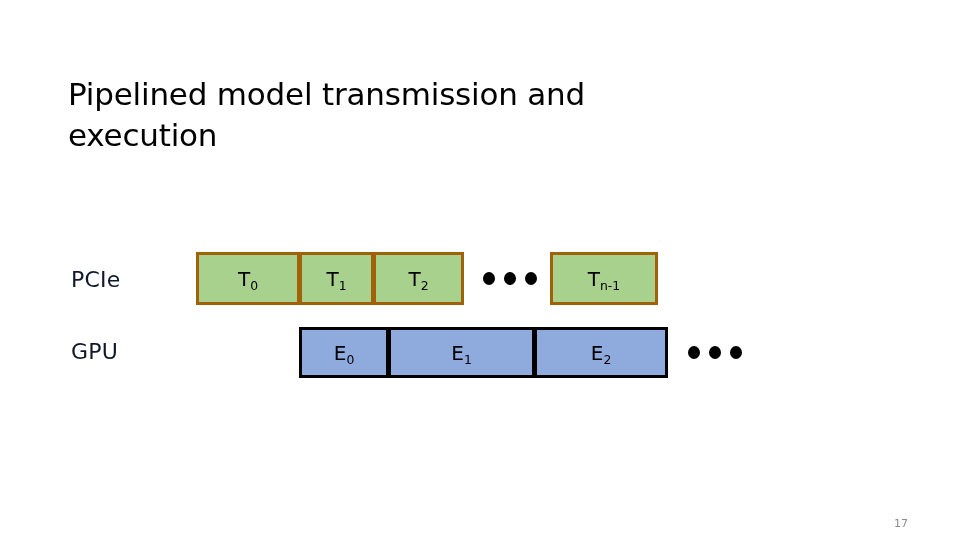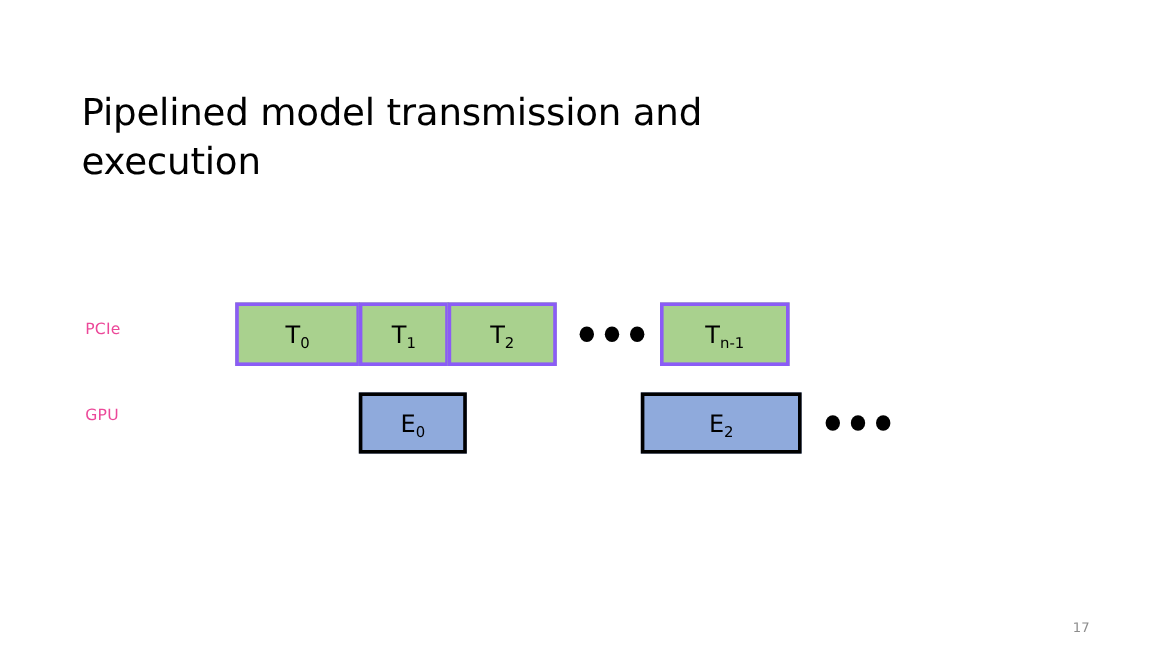--- a/index.html
+++ b/index.html
@@ -33,34 +33,34 @@
   .diagram {
     position: absolute;
     left: 0;
     top: 0;
     width: 960px;
     height: 540px;
   }
 
   .row-label {
     position: absolute;
-    font-size: 13px;
+    font-size: 22px;
     font-weight: 400;
-    color: #ec4899;
+    color: #0f172a;
     letter-spacing: 0.2px;
     white-space: nowrap;
   }
   .row-label.pcie { left: 71px; top: 267px; }
   .row-label.gpu  { left: 71px; top: 339px; }
 
   
   .box {
     position: absolute;
     box-sizing: border-box;
-    border: 3px solid #8b5cf6;
+    border: 3px solid #a16207;
     display: flex;
     align-items: center;
     justify-content: center;
     font-size: 20px;
     color: #000000;
     line-height: 1;
   }
   .box.green { background: #A9D18E; }
   .box.blue  { background: #8FAADC; border-color: #000000; }
 
@@ -132,20 +132,23 @@
   </div>
 
   <div class="box green" style="left:550px; top:252px; width:108px; height:53px;">
     <span class="box-text"><span>T</span><sub>n-1</sub></span>
   </div>
 
   <div class="box blue" style="left:299px; top:327px; width:90px; height:51px;">
     <span class="box-text"><span>E</span><sub>0</sub></span>
   </div>
 
+  <div class="box blue" style="left:388px; top:327px; width:147px; height:51px;">
+    <span class="box-text"><span>E</span><sub>1</sub></span>
+  </div>
 
   <div class="box blue" style="left:534px; top:327px; width:134px; height:51px;">
     <span class="box-text"><span>E</span><sub>2</sub></span>
   </div>
 
   <div class="dots" style="left:688px; top:346px;">
     <span></span>
     <span></span>
     <span></span>
   </div>

